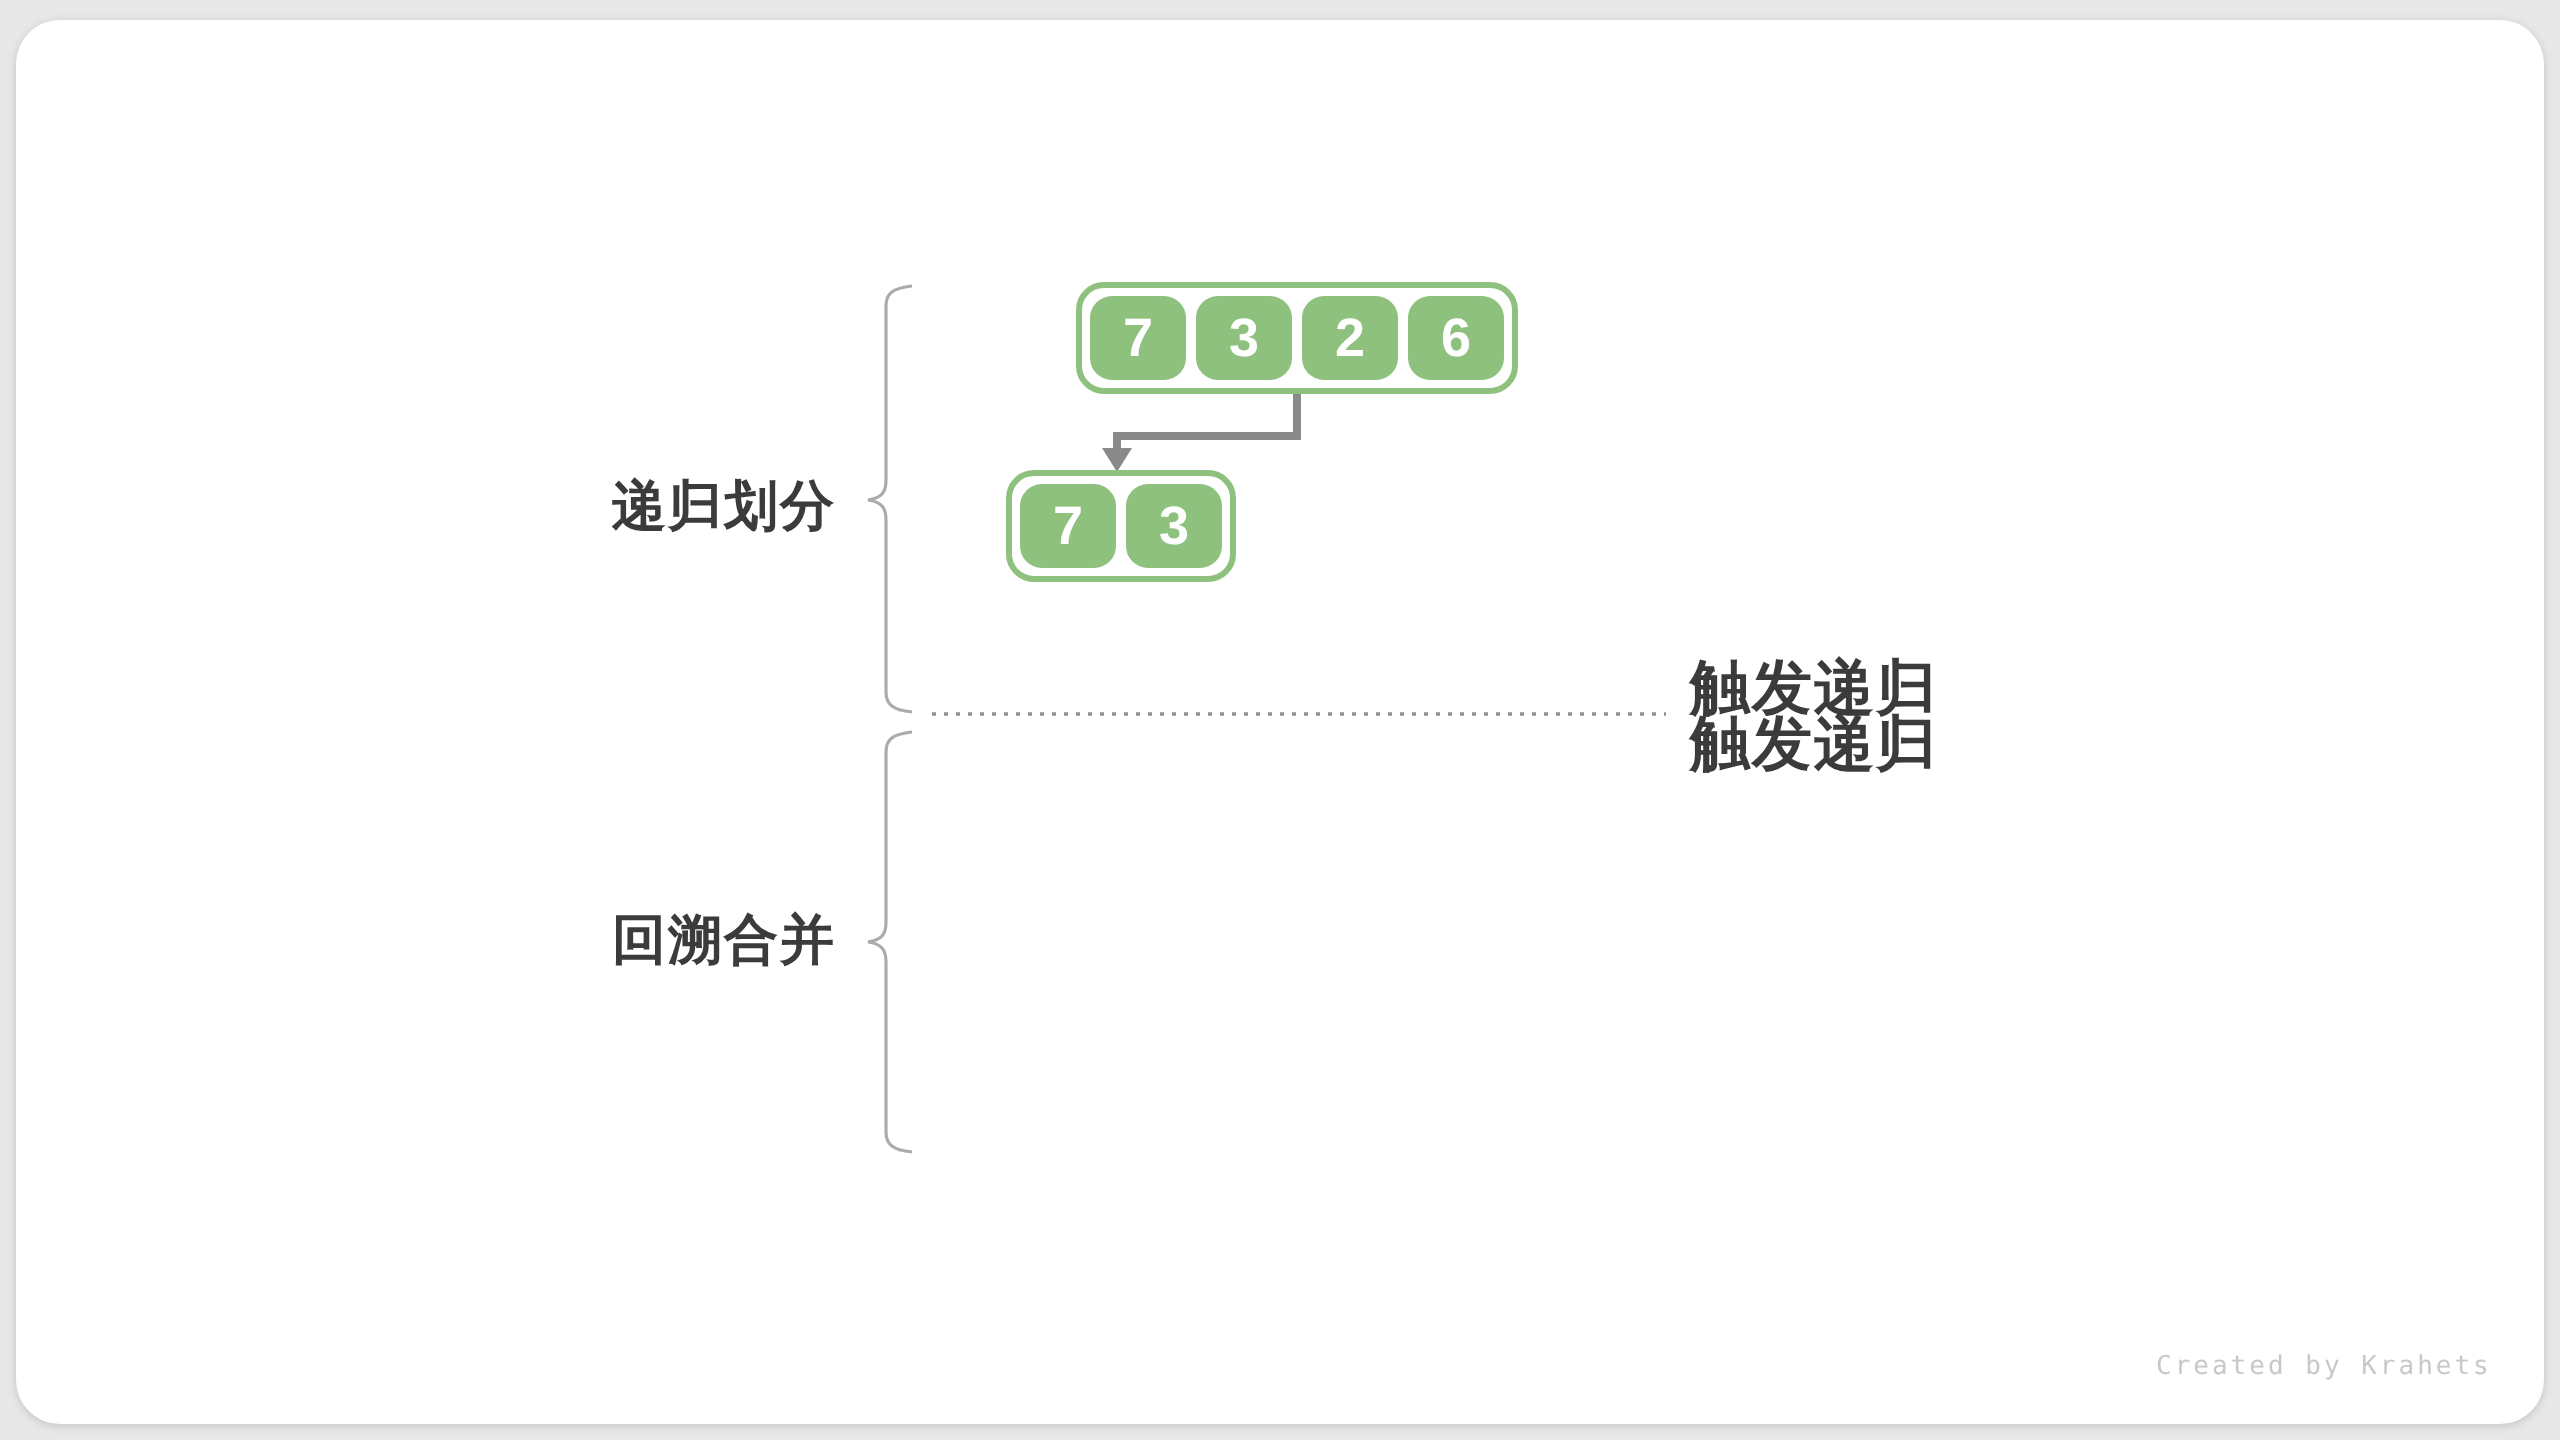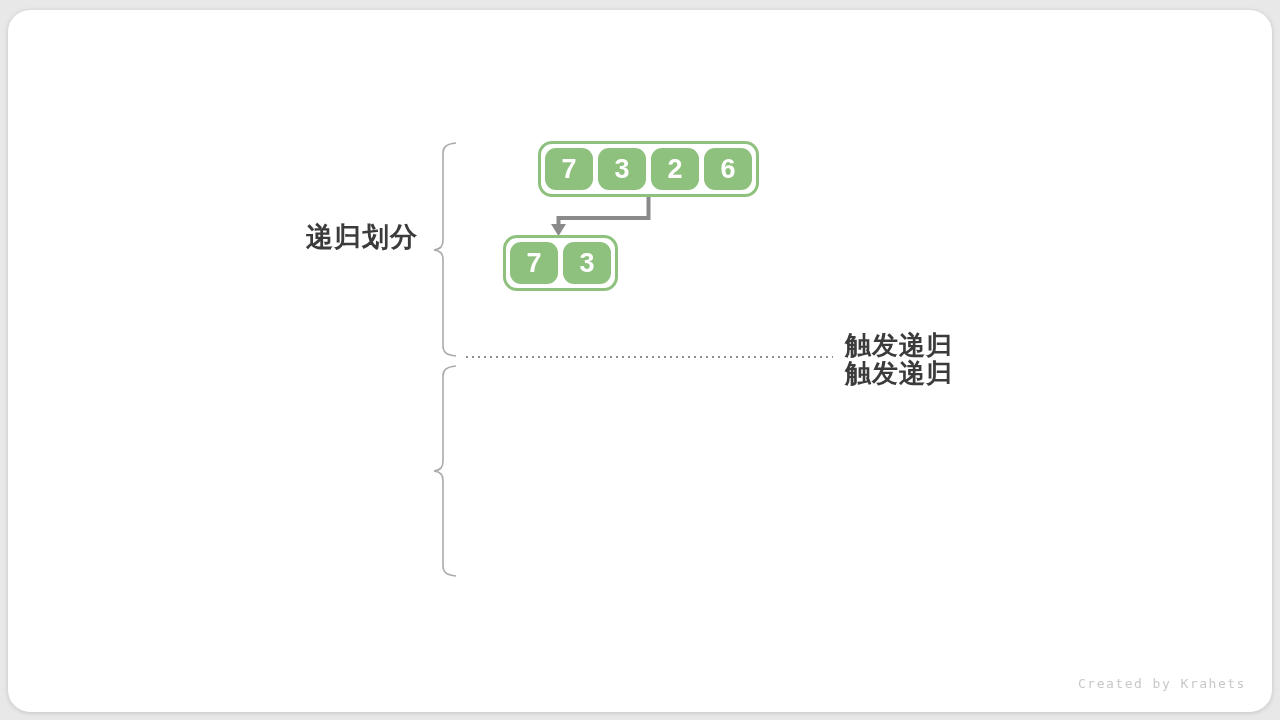--- a/index.html
+++ b/index.html
@@ -79,21 +79,21 @@
     font-size: 27px;
     font-weight: bold;
     letter-spacing: 1px;
     line-height: 34px;
     color: var(--text, #3b3b3b);
   }
   .term-label {
     position: absolute;
     left: 845px;
     top: 331px;
-    font-size: 26px;
+    font-size: 30px;
     font-weight: bold;
     line-height: 28px;
     letter-spacing: 1px;
     color: var(--text, #3b3b3b);
   }
   .watermark {
     position: absolute;
     left: 1078px;
     top: 676px;
     font-family: "DejaVu Sans Mono", "Liberation Mono", monospace;
@@ -126,21 +126,22 @@
     <div class="cell">3</div>
     <div class="cell">2</div>
     <div class="cell">6</div>
   </div>
 
   <div class="array-box" style="left:503px; top:235px;">
     <div class="cell">7</div>
     <div class="cell">3</div>
   </div>
 
-  <div class="side-label" style="left:300px; top:220px;">递归划分</div>
+  <div class="side-label" style="left:300px; top:236px;">递归划分</div>
+  <div class="side-label" style="left:300px; top:453px;">回溯合并</div>
 
   <div class="term-label">
     <div>触发递归</div>
     <div>触发递归</div>
   </div>
 
   <div class="watermark">Created by Krahets</div>
 
 </div>
 

